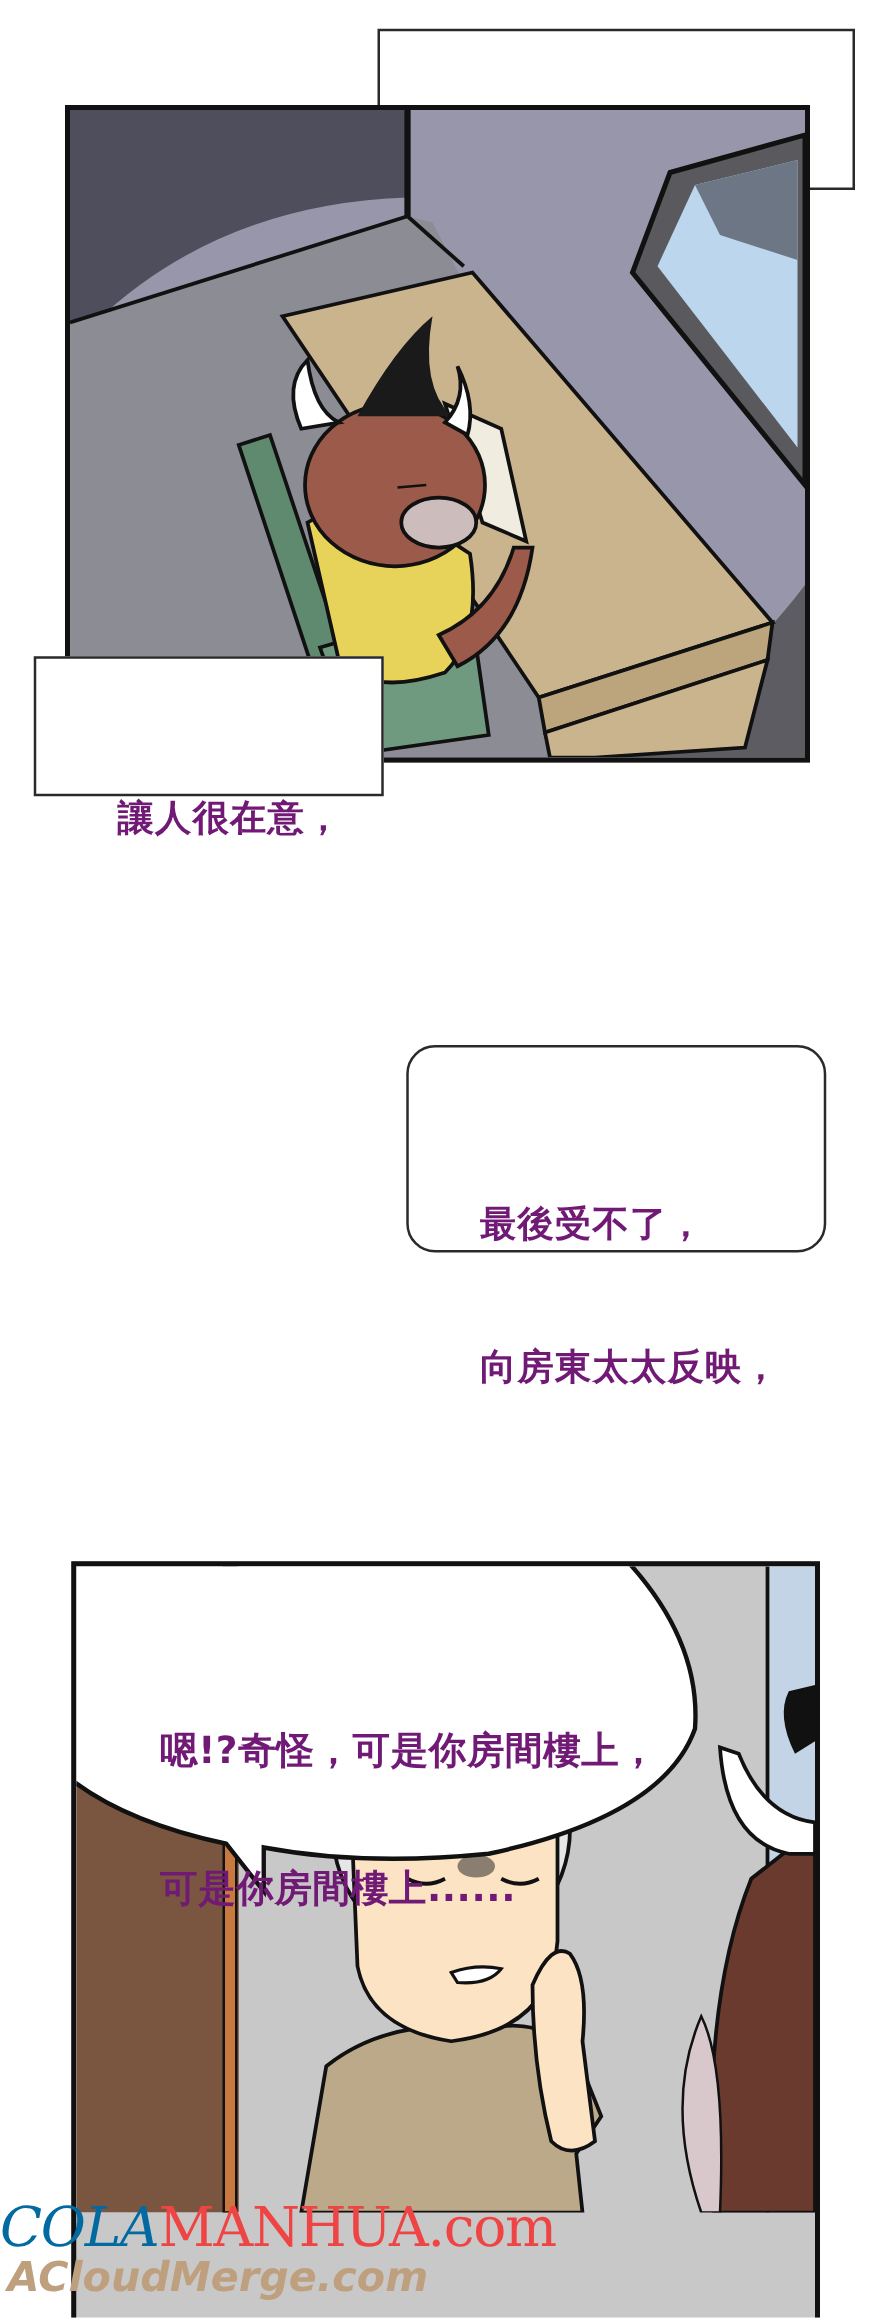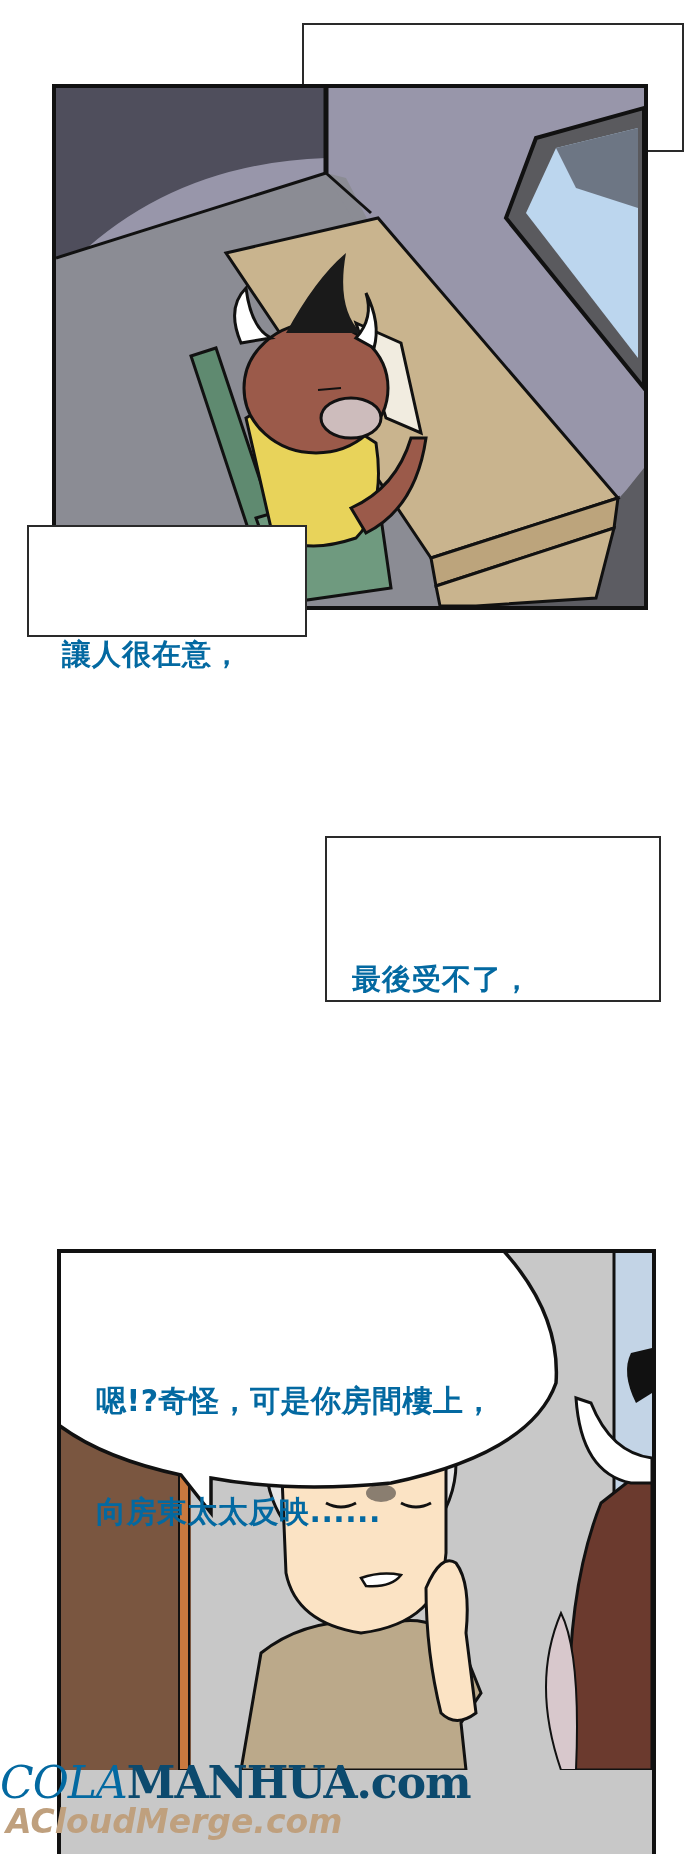--- a/index.html
+++ b/index.html
@@ -1,24 +1,24 @@
 <!DOCTYPE html>
 <html><head>
 <meta charset="utf-8">
 <style>
   html, body { margin:0; padding:0; background:#ffffff; }
   body { width:700px; height:1854px; position:relative; overflow:hidden;
          font-family:"DejaVu Sans","Liberation Sans",sans-serif; }
   .panel { position:absolute; border:4px solid #111; box-sizing:border-box; overflow:hidden; }
   .caption { position:absolute; background:#fff; border:2.5px solid #2a2a2a; box-sizing:border-box; }
-  .cap-text { position:absolute; font-weight:bold; color:#0369a1; font-size:29px; line-height:38px; white-space:pre; letter-spacing:1px; }
+  .cap-text { position:absolute; font-weight:bold; color:#701a75; font-size:29px; line-height:38px; white-space:pre; letter-spacing:1px;margin-left:32px; }
   svg { display:block; }
   .wm1 { position:absolute; left:0; top:1757px; font-size:44px; font-family:"DejaVu Serif","Liberation Serif",serif; letter-spacing:-1px; white-space:nowrap; }
   .wm1 .a { color:#0369a1; font-style:italic; font-weight:normal; }
-  .wm1 .b { color:#0c4a6e; font-weight:bold; }
+  .wm1 .b { color:#ef4444; font-weight:normal; }
   .wm2 { position:absolute; left:6px; top:1802px; font-size:33px; color:#bfa07e; font-weight:bold; font-style:italic; font-family:"DejaVu Sans","Liberation Sans",sans-serif; white-space:nowrap; }
 </style>
 </head>
 <body>
 
 <div class="caption" style="left:302px; top:23px; width:382px; height:129px;">
   <div class="cap-text" style="left:29px; top:26px; line-height:37px;">
     <div>那聲音聽起來，像是</div>
     <div>某種敲擊聲，</div>
   </div>
@@ -66,23 +66,24 @@
     <line x1="262" y1="302" x2="285" y2="300" stroke="#111" stroke-width="2"></line>
   </svg>
 </div>
 
 <div class="caption" style="left:27px; top:525px; width:280px; height:112px; z-index:2;">
   <div class="cap-text" style="left:33px; top:32px;">
     <div>讓人很在意，</div>
   </div>
 </div>
 
-<div class="caption" style="left:325px; top:836px; width:336px; height:166px;">
+<div class="caption" style="left:325px; top:836px; width:336px; height:166px;border-radius:23px;">
   <div class="cap-text" style="left:25px; top:46px; line-height:38px;">
     <div>最後受不了，</div>
+    <div>向房東太太反映，</div>
   </div>
 </div>
 
 <div class="panel" style="left:57px; top:1249px; width:599px; height:657px; background:#c8c8c8;">
   <svg width="591" height="517" viewBox="0 0 591 517">
 
     <rect x="0" y="0" width="130" height="517" fill="#7a5640"></rect>
     <rect x="118" y="0" width="10" height="517" fill="#c8793f" stroke="#111" stroke-width="2"></rect>
 
     <rect x="553" y="0" width="38" height="517" fill="#c3d4e6"></rect>
@@ -102,20 +103,20 @@
     <path d="M265,250 Q280,258 295,250" stroke="#111" stroke-width="3" fill="none"></path>
     <path d="M340,250 Q355,258 370,250" stroke="#111" stroke-width="3" fill="none"></path>
     <path d="M300,325 Q320,318 340,322 Q330,335 305,333 Z" fill="#ffffff" stroke="#111" stroke-width="2.5"></path>
 
     <path d="M365,335 Q380,300 395,310 Q410,330 405,380 L415,460 Q395,475 380,460 Q365,400 365,335 Z" fill="#fbe3c4" stroke="#111" stroke-width="3"></path>
 
     <path d="M-5,-5 L440,-5 Q500,60 495,130 Q470,200 330,230 Q230,240 150,225 L150,260 L120,222 Q40,205 -5,170 Z" fill="#ffffff" stroke="#111" stroke-width="3.5"></path>
   </svg>
   <div class="cap-text" style="left:35px; top:55px; font-size:30px; line-height:37px; letter-spacing:0.5px;">
     <div>嗯!?奇怪，可是你房間樓上，</div>
-    <div>向房東太太反映......</div>
+    <div>可是你房間樓上......</div>
   </div>
 </div>
 
 <div class="wm1">
   <span class="a">COLA</span><span class="b">MANHUA.com</span>
 </div>
 <div class="wm2">ACloudMerge.com</div>
 
 </body></html>

